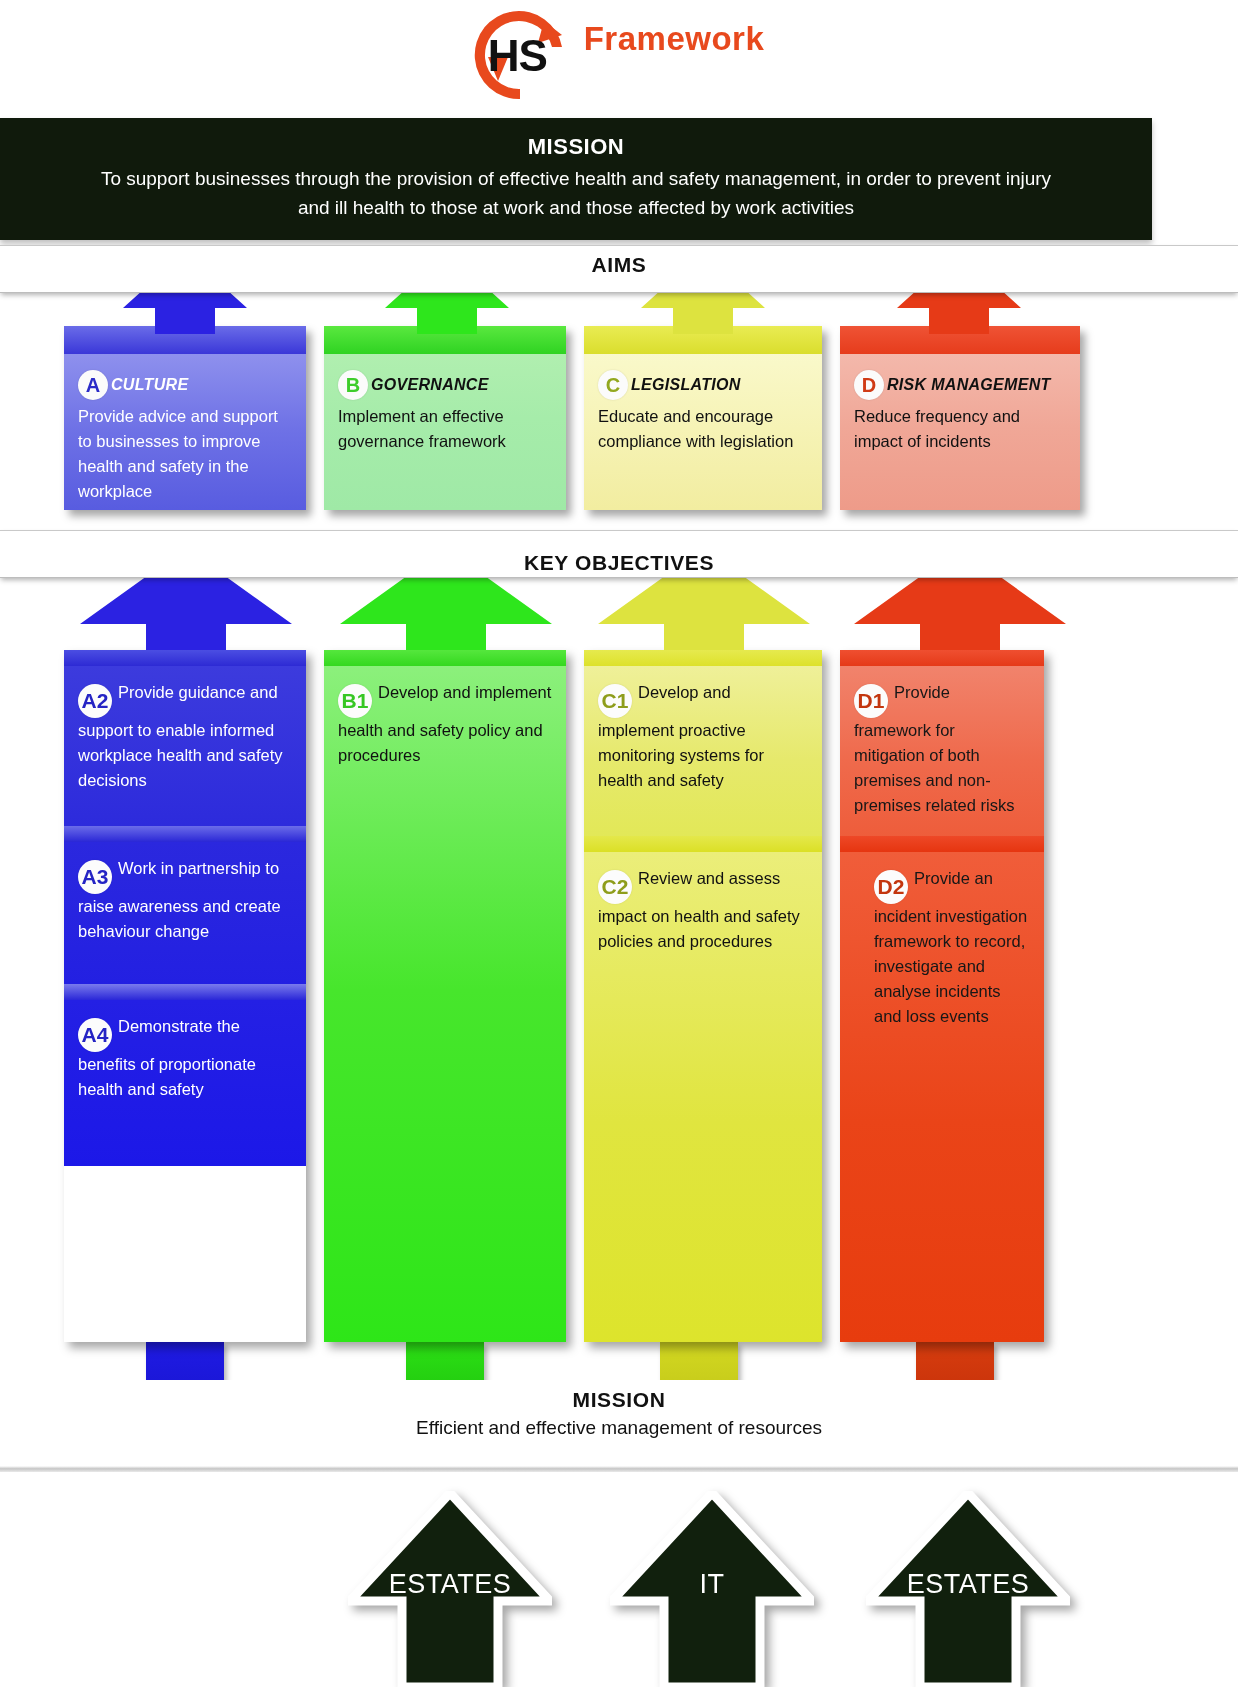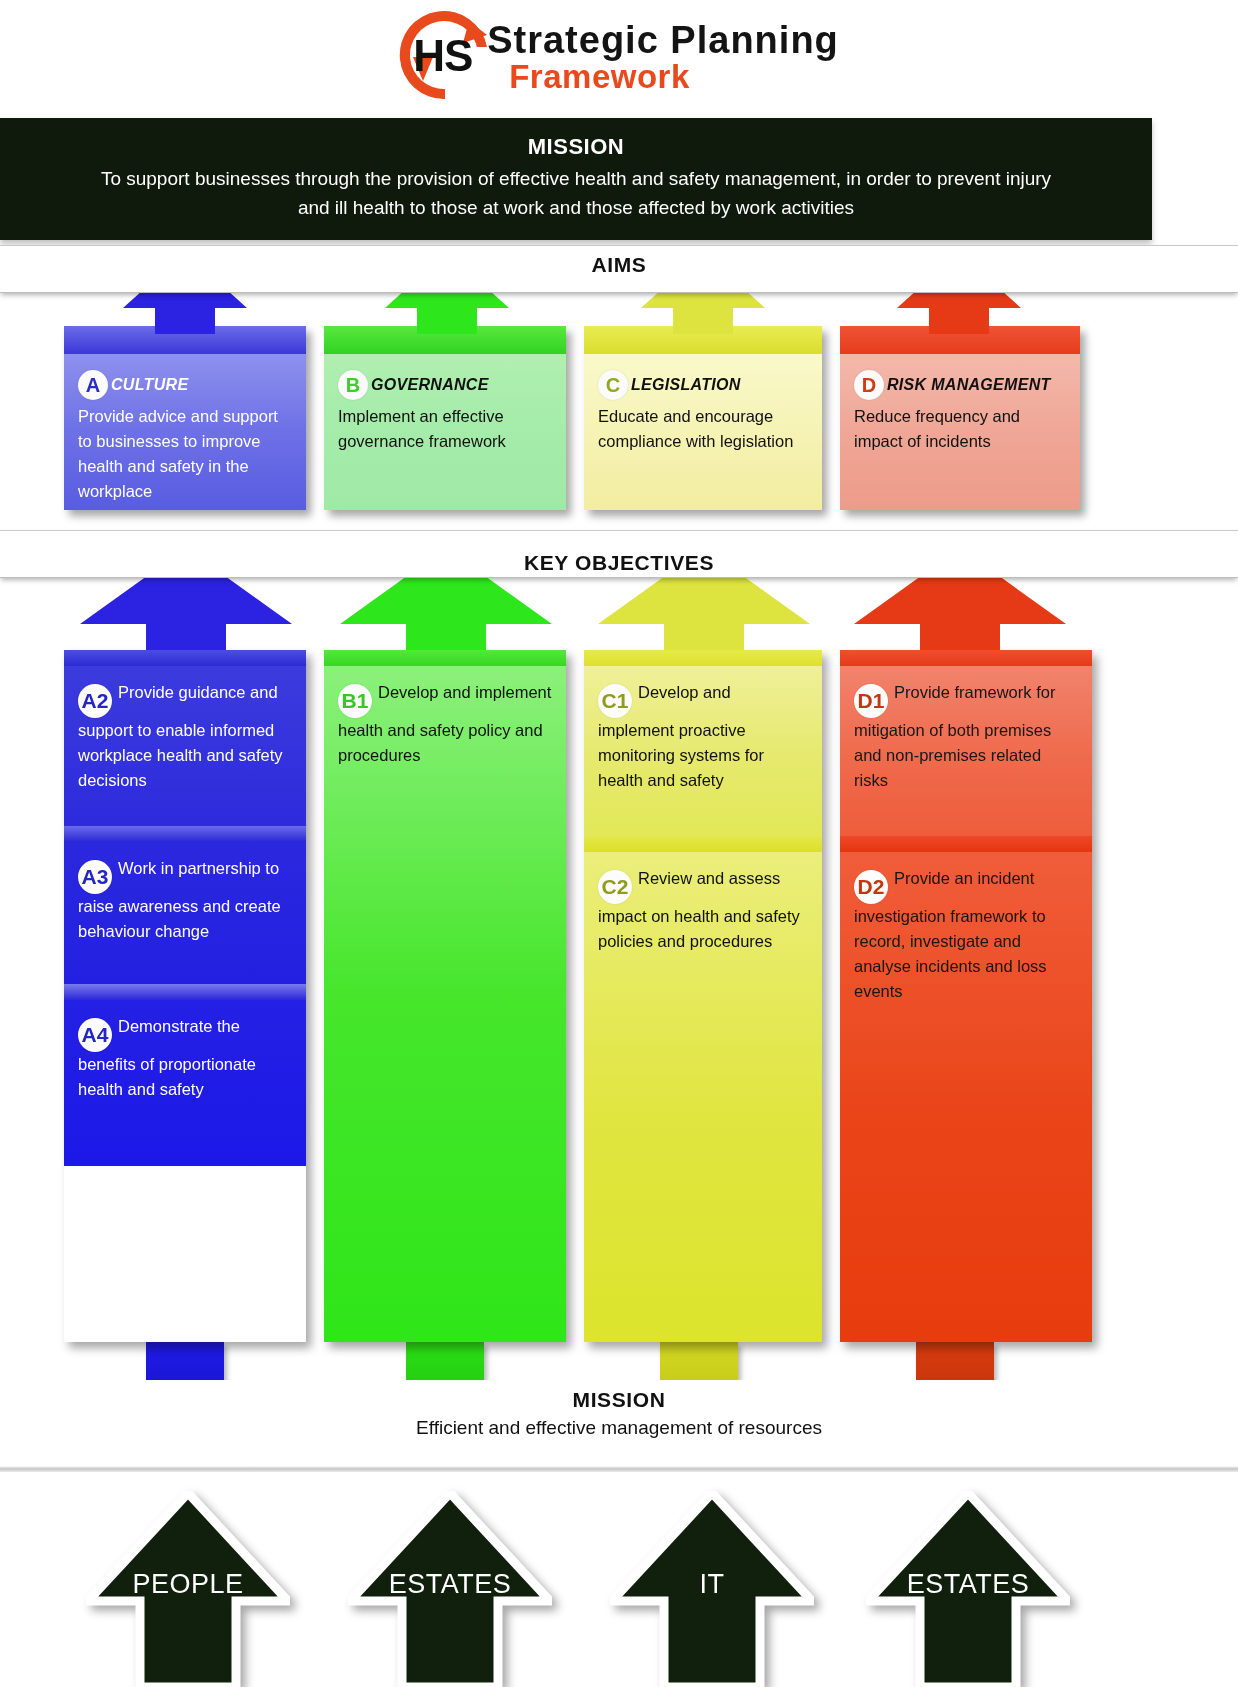--- a/index.html
+++ b/index.html
@@ -159,25 +159,25 @@
   
   #objcol-c { left: 584px; width: 238px; height: 692px; }
   #obj-c1 .obj-cap { background: linear-gradient(180deg,#e6ea4e 0%, #dde12b 100%); }
   #obj-c1 .obj-body { background: linear-gradient(180deg,#eff099 0%, #e6e96c 55%, #e2e858 100%); }
   #obj-c2 .obj-cap { background: linear-gradient(180deg,#e4e84b 0%, #dbe026 100%); }
   #obj-c2 .obj-body { background: linear-gradient(180deg,#ebee7a 0%, #e0e53f 55%, #dde42c 100%); }
   #objcol-c .obj-text { color: #111111; }
   #objcol-c .obj-badge { color: #8e9d1c; }
 
   
-  #objcol-d { left: 840px; width: 252px; height: 692px; }
+  #objcol-d { left: 840px; width: 204px; height: 692px; }
   #obj-d1 .obj-cap { background: linear-gradient(180deg,#ef4f30 0%, #e53a18 100%); }
   #obj-d1 .obj-body { background: linear-gradient(180deg,#f1836c 0%, #ef6a4c 55%, #ee5d3b 100%); }
   #obj-d2 .obj-cap { background: linear-gradient(180deg,#ee4827 0%, #e63510 100%); }
-  #obj-d2 .obj-body { background: linear-gradient(180deg,#f05d3a 0%, #ea4418 55%, #e73c0e 100%); }
+  #obj-d2 .obj-body { background: linear-gradient(180deg,#f05d3a 0%, #ea4418 55%, #e73c0e 100%); padding-left: 20px; }
   #objcol-d .obj-text { color: #171717; }
   #objcol-d .obj-badge { color: #c3360f; }
 
   
   .stub { position: absolute; width: 78px; height: 40px; z-index: 3;
           box-shadow: 3px 4px 5px rgba(0,0,0,0.28); }
   #stub-a { left: 146px; top: 1342px; background: linear-gradient(180deg,#1f1be4 0%, #1b17d8 100%); }
   #stub-b { left: 406px; top: 1342px; background: linear-gradient(180deg,#2ce015 0%, #24cf10 100%); }
   #stub-c { left: 660px; top: 1342px; background: linear-gradient(180deg,#d3d822 0%, #c8cd1b 100%); }
   #stub-d { left: 916px; top: 1342px; background: linear-gradient(180deg,#d73d0f 0%, #cc350b 100%); }
@@ -221,21 +221,20 @@
     <div class="logo-inner">
       <div class="logo-swirl">
         <svg width="96" height="100" viewBox="0 0 96 100" aria-hidden="true">
           <path d="M78 36 A34 34 0 1 0 46 78 L46 88 A44 44 0 1 1 88 36 Z" fill="#e8491d"></path>
           <path d="M14 46 L34 46 L24 70 Z" fill="#e8491d"></path>
           <path d="M70 10 L88 24 L64 32 Z" fill="#e8491d"></path>
         </svg>
         <span class="logo-hs">HS</span>
       </div>
       <div class="logo-text">
-        <div class="logo-line1">Strategic Planning</div>
         <div class="logo-line2">Framework</div>
       </div>
     </div>
   </div>
 
   <div class="mission">
     <div class="mission-title">MISSION</div>
     <div class="mission-body">To support businesses through the provision of effective health and safety management, in order to prevent injury and ill health to those at work and those affected by work activities</div>
   </div>
 
@@ -411,26 +410,20 @@
   <div class="stub" id="stub-b"></div>
   <div class="stub" id="stub-c"></div>
   <div class="stub" id="stub-d"></div>
 
   <div class="enablers-zone">
     <div class="enablers-title">MISSION</div>
     <div class="enablers-sub">Efficient and effective management of resources</div>
   </div>
   <div class="enablers-rule"></div>
 
-  <div class="benabler" id="ben-people">
-    <svg width="204" height="196" viewBox="0 0 204 196">
-      <path d="M102 2 L202 110 L150 110 L150 196 L54 196 L54 110 L2 110 Z" fill="#11200d" stroke="#ffffff" stroke-width="9"></path>
-    </svg>
-    <div class="benabler-label">PEOPLE</div>
-  </div>
   <div class="benabler" id="ben-finance">
     <svg width="204" height="196" viewBox="0 0 204 196">
       <path d="M102 2 L202 110 L150 110 L150 196 L54 196 L54 110 L2 110 Z" fill="#11200d" stroke="#ffffff" stroke-width="9"></path>
     </svg>
     <div class="benabler-label">ESTATES</div>
   </div>
   <div class="benabler" id="ben-it">
     <svg width="204" height="196" viewBox="0 0 204 196">
       <path d="M102 2 L202 110 L150 110 L150 196 L54 196 L54 110 L2 110 Z" fill="#11200d" stroke="#ffffff" stroke-width="9"></path>
     </svg>

